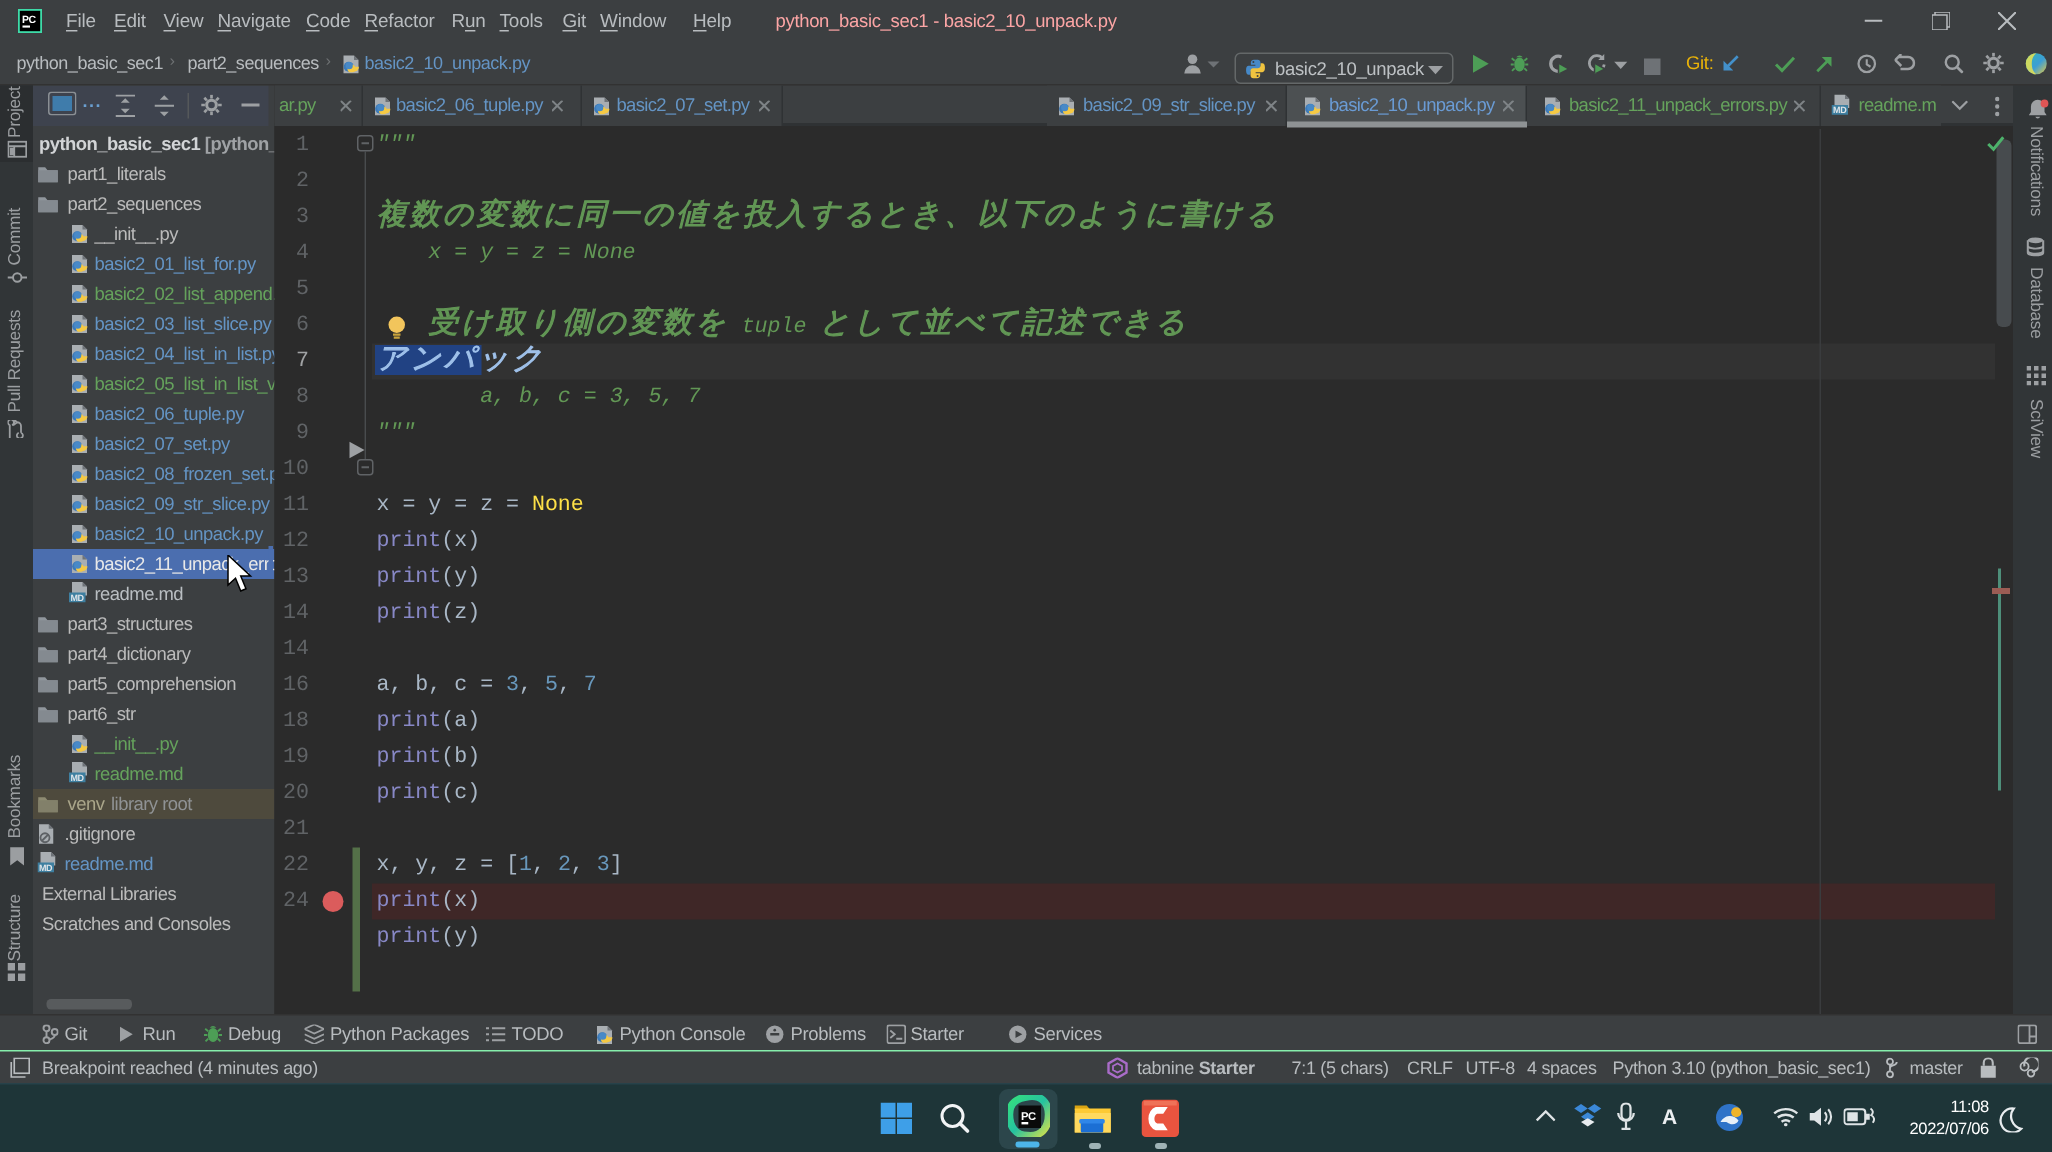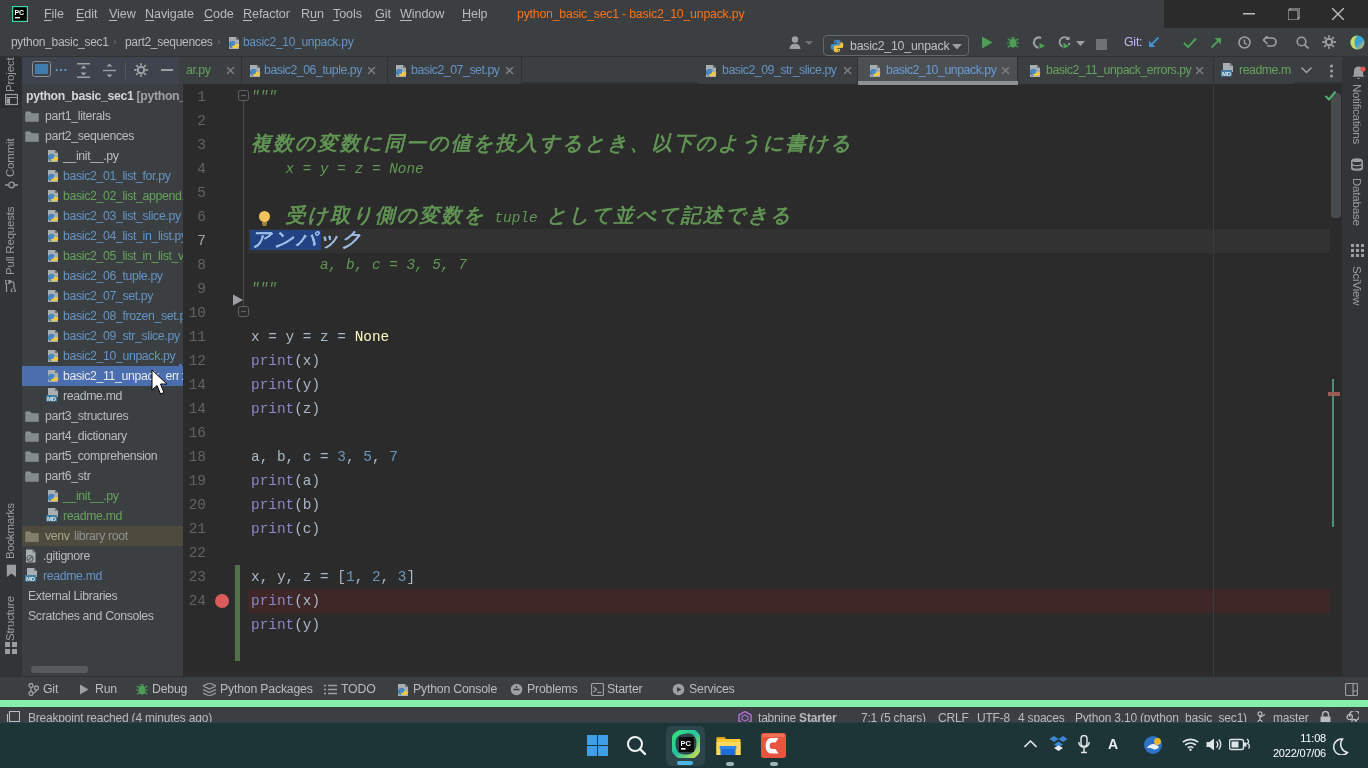--- a/index.html
+++ b/index.html
@@ -1,21 +1,21 @@
 <!DOCTYPE html>
 <html><head><meta charset="utf-8"><style>
 *{margin:0;padding:0;box-sizing:border-box}
 html,body{width:1368px;height:768px;overflow:hidden;background:#2b2b2b}
 #root{position:absolute;left:0;top:0;width:1368px;height:768px;font-family:"Liberation Sans",sans-serif;color:#bbbbbb;font-size:12px;letter-spacing:-0.2px}
 .abs{position:absolute}
 
-#titlebar{position:absolute;left:0;top:0;width:1164px;height:28px;background:#3c3f41}
+#titlebar{position:absolute;left:0;top:0;width:1368px;height:28px;background:#3c3f41}
 .menu{position:absolute;top:7px;height:16px;line-height:15px;color:#b8bcbf;font-size:12.6px;letter-spacing:-0.1px}
 .menu u{text-decoration:underline;text-underline-offset:2px}
-#wintitle{position:absolute;top:7px;left:517px;color:#f97316;font-size:12.3px}
+#wintitle{position:absolute;top:7px;left:517px;color:#fca5a5;font-size:12.3px}
 
 #navbar{position:absolute;left:0;top:28px;width:1368px;height:29px;background:#3c3f41;border-bottom:1px solid #323232}
 .crumb{position:absolute;top:7px;font-size:12px;letter-spacing:-0.3px;color:#b8bcbf}
 .sep{position:absolute;top:7px;color:#6e7173;font-size:11px}
 
 #stripeL{position:absolute;left:0;top:57px;width:22px;height:619px;background:#313537}
 #stripeR{position:absolute;left:1342px;top:57px;width:26px;height:619px;background:#313537}
 .vlabel{position:absolute;color:#9b9ea1;font-size:11.5px;white-space:nowrap}
 .rotL{transform:rotate(-90deg);transform-origin:0 0}
 .rotR{transform:rotate(90deg);transform-origin:0 0}
@@ -32,34 +32,34 @@
 #tabs{position:absolute;left:183px;top:57px;width:1159px;height:27px;background:#3c3f41;border-bottom:2px solid #2f3234}
 .tab{position:absolute;top:0;height:27px;border-right:1px solid #2f3234;background:#3c3f41}
 .tabtext{position:absolute;top:6px;font-size:12.3px;letter-spacing:-0.45px;white-space:nowrap}
 .mono{font-family:"Liberation Mono",monospace;font-size:14.4px;letter-spacing:0;font-kerning:none}
 .cjk{font-size:20px;letter-spacing:2.04px;-webkit-text-stroke:0.7px currentColor}
 #gutternums{position:absolute;left:0px;top:85px;width:206px;color:#606366}
 #gutternums div{height:24px;line-height:24px;text-align:right}
 #code{position:absolute;left:251px;top:85px}
 #code div{height:24px;line-height:24px;white-space:pre}
 .doc{color:#629755;font-style:italic}
-.kw{color:#fef9c3}
+.kw{color:#fde047}
 .num{color:#6897bb}
 .fn{color:#8888c6}
 .v{color:#a9b7c6}
 
 #curline{position:absolute;left:248px;top:229px;width:1082px;height:24px;background:#323232}
 #bpline{position:absolute;left:248px;top:589px;width:1082px;height:24px;background:#3f2727}
 #selbox{position:absolute;left:250px;top:230px;width:71px;height:20px;background:#214283}
 #marginline{position:absolute;left:1213px;top:86px;width:1px;height:590px;background:#3a3c3e}
 #greenstrip{position:absolute;left:235px;top:565px;width:5px;height:96px;background:#547048}
 
 #bottombar{position:absolute;left:0;top:676px;width:1368px;height:24px;background:#3c3f41;border-top:1px solid #323232}
 .bitem{position:absolute;top:5px;font-size:12.3px;color:#b8bcbf}
-#statusbar{position:absolute;left:0;top:700px;width:1368px;height:22px;background:#3c3f41;border-top:7px solid #86efac}
+#statusbar{position:absolute;left:0;top:700px;width:1368px;height:22px;background:#3c3f41;border-top:1px solid #86efac}
 .sitem{position:absolute;top:4px;font-size:12px;color:#b8bcbf}
 #taskbar{position:absolute;left:0;top:722px;width:1368px;height:46px;background:#1e3538;border-top:1px solid #27424a}
 .clock{position:absolute;color:#ffffff;font-size:11px;text-align:right}
 </style></head><body>
 <div id="root">
 <svg width="0" height="0" style="position:absolute">
       <defs>
 <g id="pyfile">
           <path d="M2 1 h7 l3 3 v9 h-10 z" fill="#a9aeb2"></path>
           <path d="M9 1 l3 3 h-3 z" fill="#6e7378"></path>
@@ -177,21 +177,21 @@
       </svg>
   <svg class="abs" style="left:1057px;top:8px" width="14" height="13">
         <path d="M11.5 3 a5 5 0 1 0 1 4" fill="none" stroke="#9da0a3" stroke-width="1.8"></path>
         <path d="M12.5 0 v4 h-4 z" fill="#9da0a3"></path>
         <path d="M6 6 L13 10 L6 13.5 Z" fill="#4d9e56" stroke="#3c3f41" stroke-width="1"></path>
       </svg>
   <svg class="abs" style="left:1076px;top:13px" width="9" height="6">
         <path d="M0 0 L4.5 5 L9 0" fill="#9da0a3"></path>
       </svg>
   <div class="abs" style="left:1096px;top:11px;width:11px;height:11px;background:#6e7276"></div>
-  <div class="abs" style="left:1124px;top:7px;color:#c4b5fd;font-size:12.3px">Git:</div>
+  <div class="abs" style="left:1124px;top:7px;color:#eab308;font-size:12.3px">Git:</div>
   <svg class="abs" style="left:1147px;top:8px" width="13" height="13">
         <path d="M11.5 1.5 L3 10" stroke="#4390ca" stroke-width="1.8"></path>
         <path d="M2 4.5 V11 H8.5 Z" fill="#4390ca"></path>
       </svg>
   <svg class="abs" style="left:1183px;top:9px" width="14" height="12">
         <path d="M1 6 L5 10 L13 1.5" fill="none" stroke="#4d9e56" stroke-width="2"></path>
       </svg>
   <svg class="abs" style="left:1210px;top:8px" width="13" height="13">
         <path d="M1.5 11.5 L10 3" stroke="#4d9e56" stroke-width="1.8"></path>
         <path d="M11 8.5 V2 H4.5 Z" fill="#4d9e56"></path>
@@ -457,29 +457,29 @@
       <div>3</div>
       <div>4</div>
       <div>5</div>
       <div>6</div>
       <div style="color:#a1a3a5">7</div>
       <div>8</div>
       <div>9</div>
       <div>10</div>
       <div>11</div>
       <div>12</div>
+      <div>13</div>
       <div>14</div>
       <div>14</div>
       <div>16</div>
       <div>18</div>
       <div>19</div>
       <div>20</div>
       <div>21</div>
       <div>22</div>
-      <div>23</div>
       <div>24</div>
 </div>
 <div id="code" class="mono">
       <div class="doc">"""</div>
       <div></div>
       <div class="doc"><span class="cjk">複数の変数に同一の値を投入するとき、以下のように書ける</span></div>
       <div class="doc">    x = y = z = None</div>
       <div></div>
       <div class="doc">    <span class="cjk">受け取り側の変数を</span> tuple <span class="cjk">として並べて記述できる</span></div>
       <div class="doc"><span style="color:#9fc1ea"><span class="cjk">アンパック</span></span></div>

